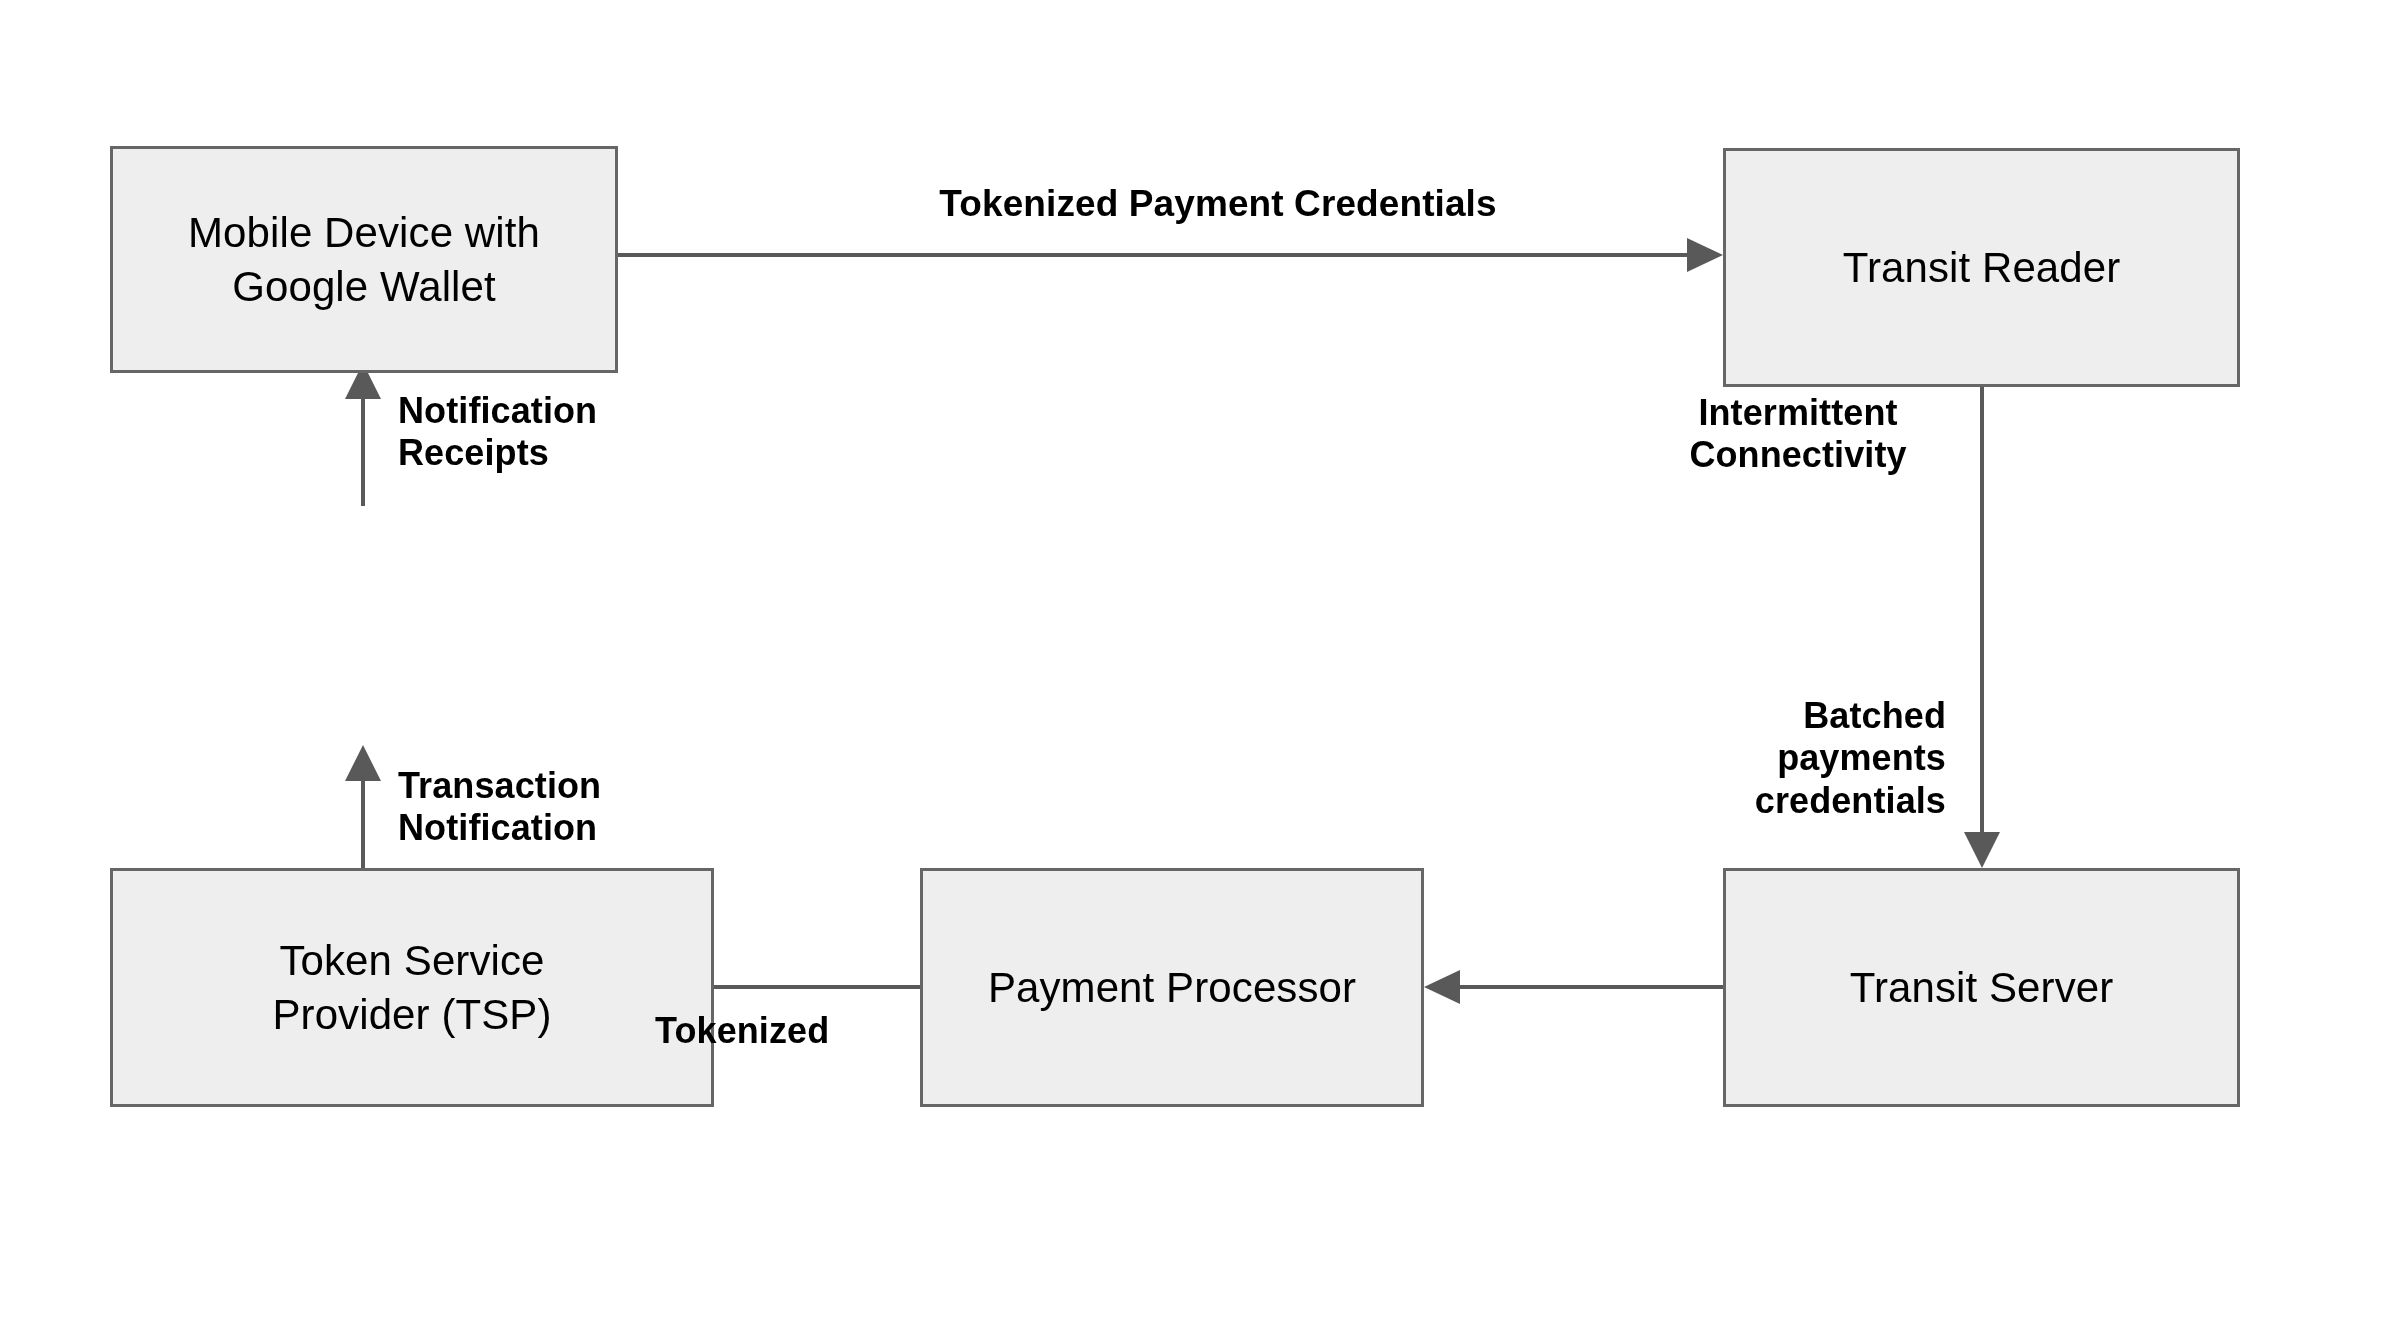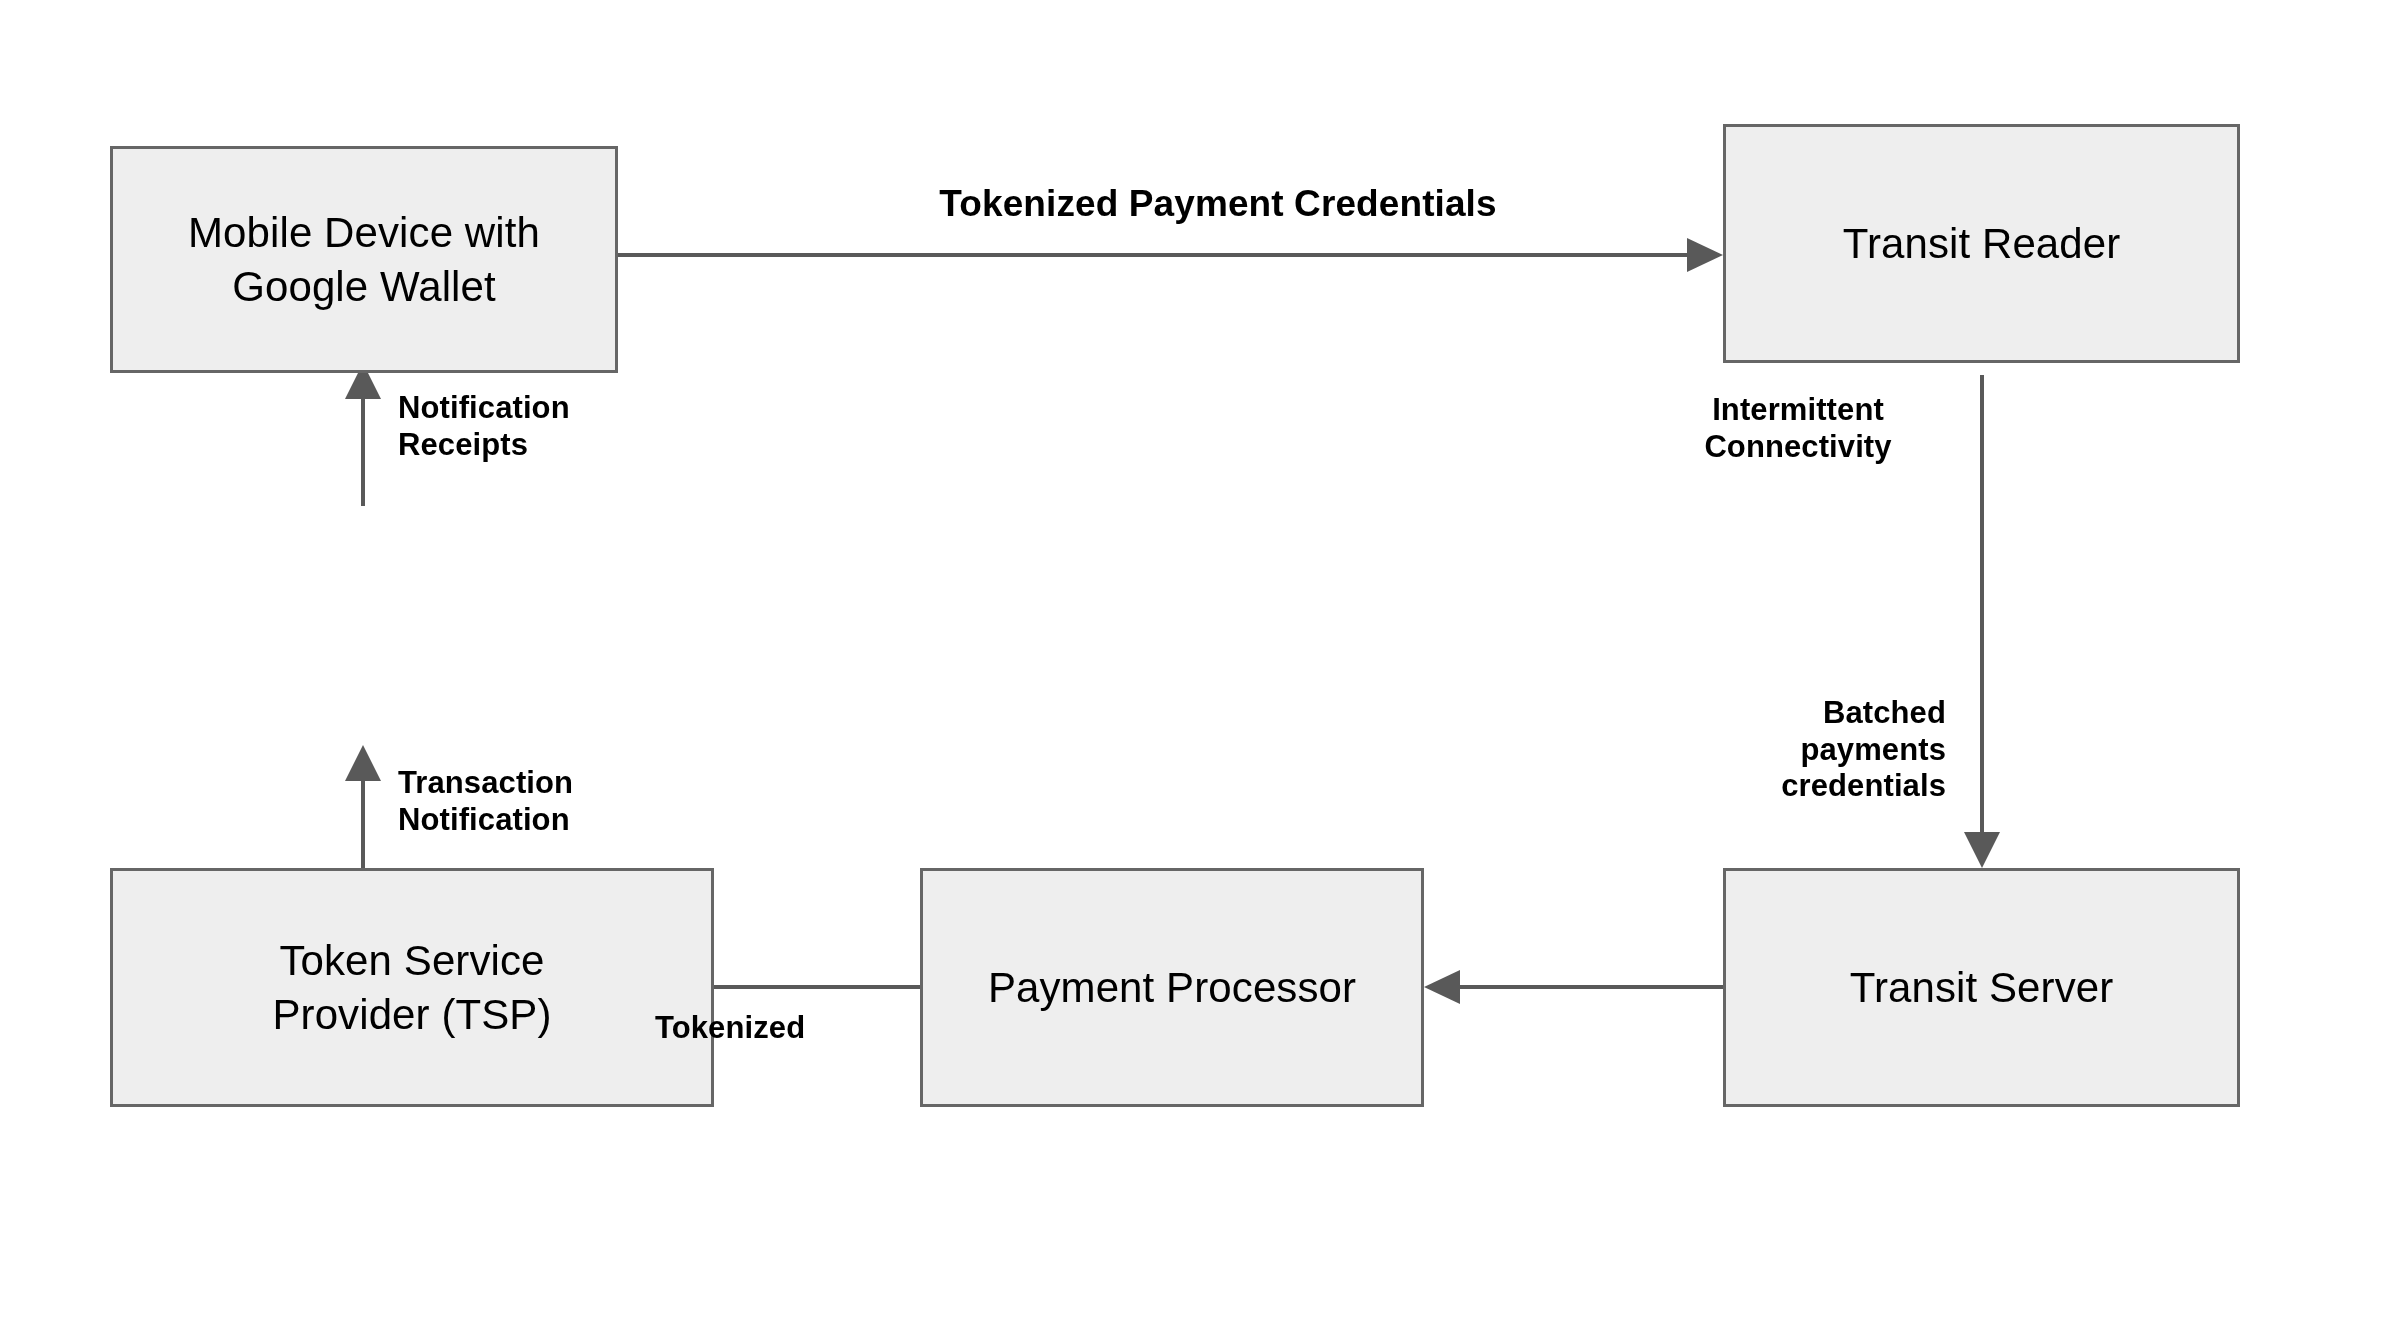--- a/index.html
+++ b/index.html
@@ -36,21 +36,21 @@
     font-weight: 400;
     line-height: 1.28;
     color: #000000;
     letter-spacing: 0.1px;
     white-space: pre-line;
     padding: 0 14px;
   }
 
   
   #node-mobile        { left: 110px;  top: 136px;  width: 508px; height: 227px; margin-top: 10px; }
-  #node-transit-reader{ left: 1723px; top: 124px;  width: 517px; height: 239px; }
+  #node-transit-reader{ left: 1723px; top: 148px;  width: 517px; height: 239px; }
   #node-google-server { left: 110px;  top: 506px;  width: 508px; height: 239px; }
   #node-tsp           { left: 110px;  top: 868px;  width: 604px; height: 239px; }
   #node-payment-proc  { left: 920px;  top: 868px;  width: 504px; height: 239px; }
   #node-transit-server{ left: 1723px; top: 868px;  width: 517px; height: 239px; }
 
   
   #edges {
     position: absolute;
     left: 0;
     top: 0;
@@ -64,21 +64,21 @@
     fill: none;
   }
   .arrow-head {
     fill: #595959;
     stroke: none;
   }
 
   
   .edge-label {
     position: absolute;
-    font-size: 31px;
+    font-size: 36px;
     font-weight: bold;
     color: #000000;
     line-height: 1.18;
     white-space: pre-line;
     letter-spacing: 0.1px;
   }
   .edge-label.center { text-align: center; }
   .edge-label.left   { text-align: left; }
   .edge-label.right  { text-align: right; }
 

